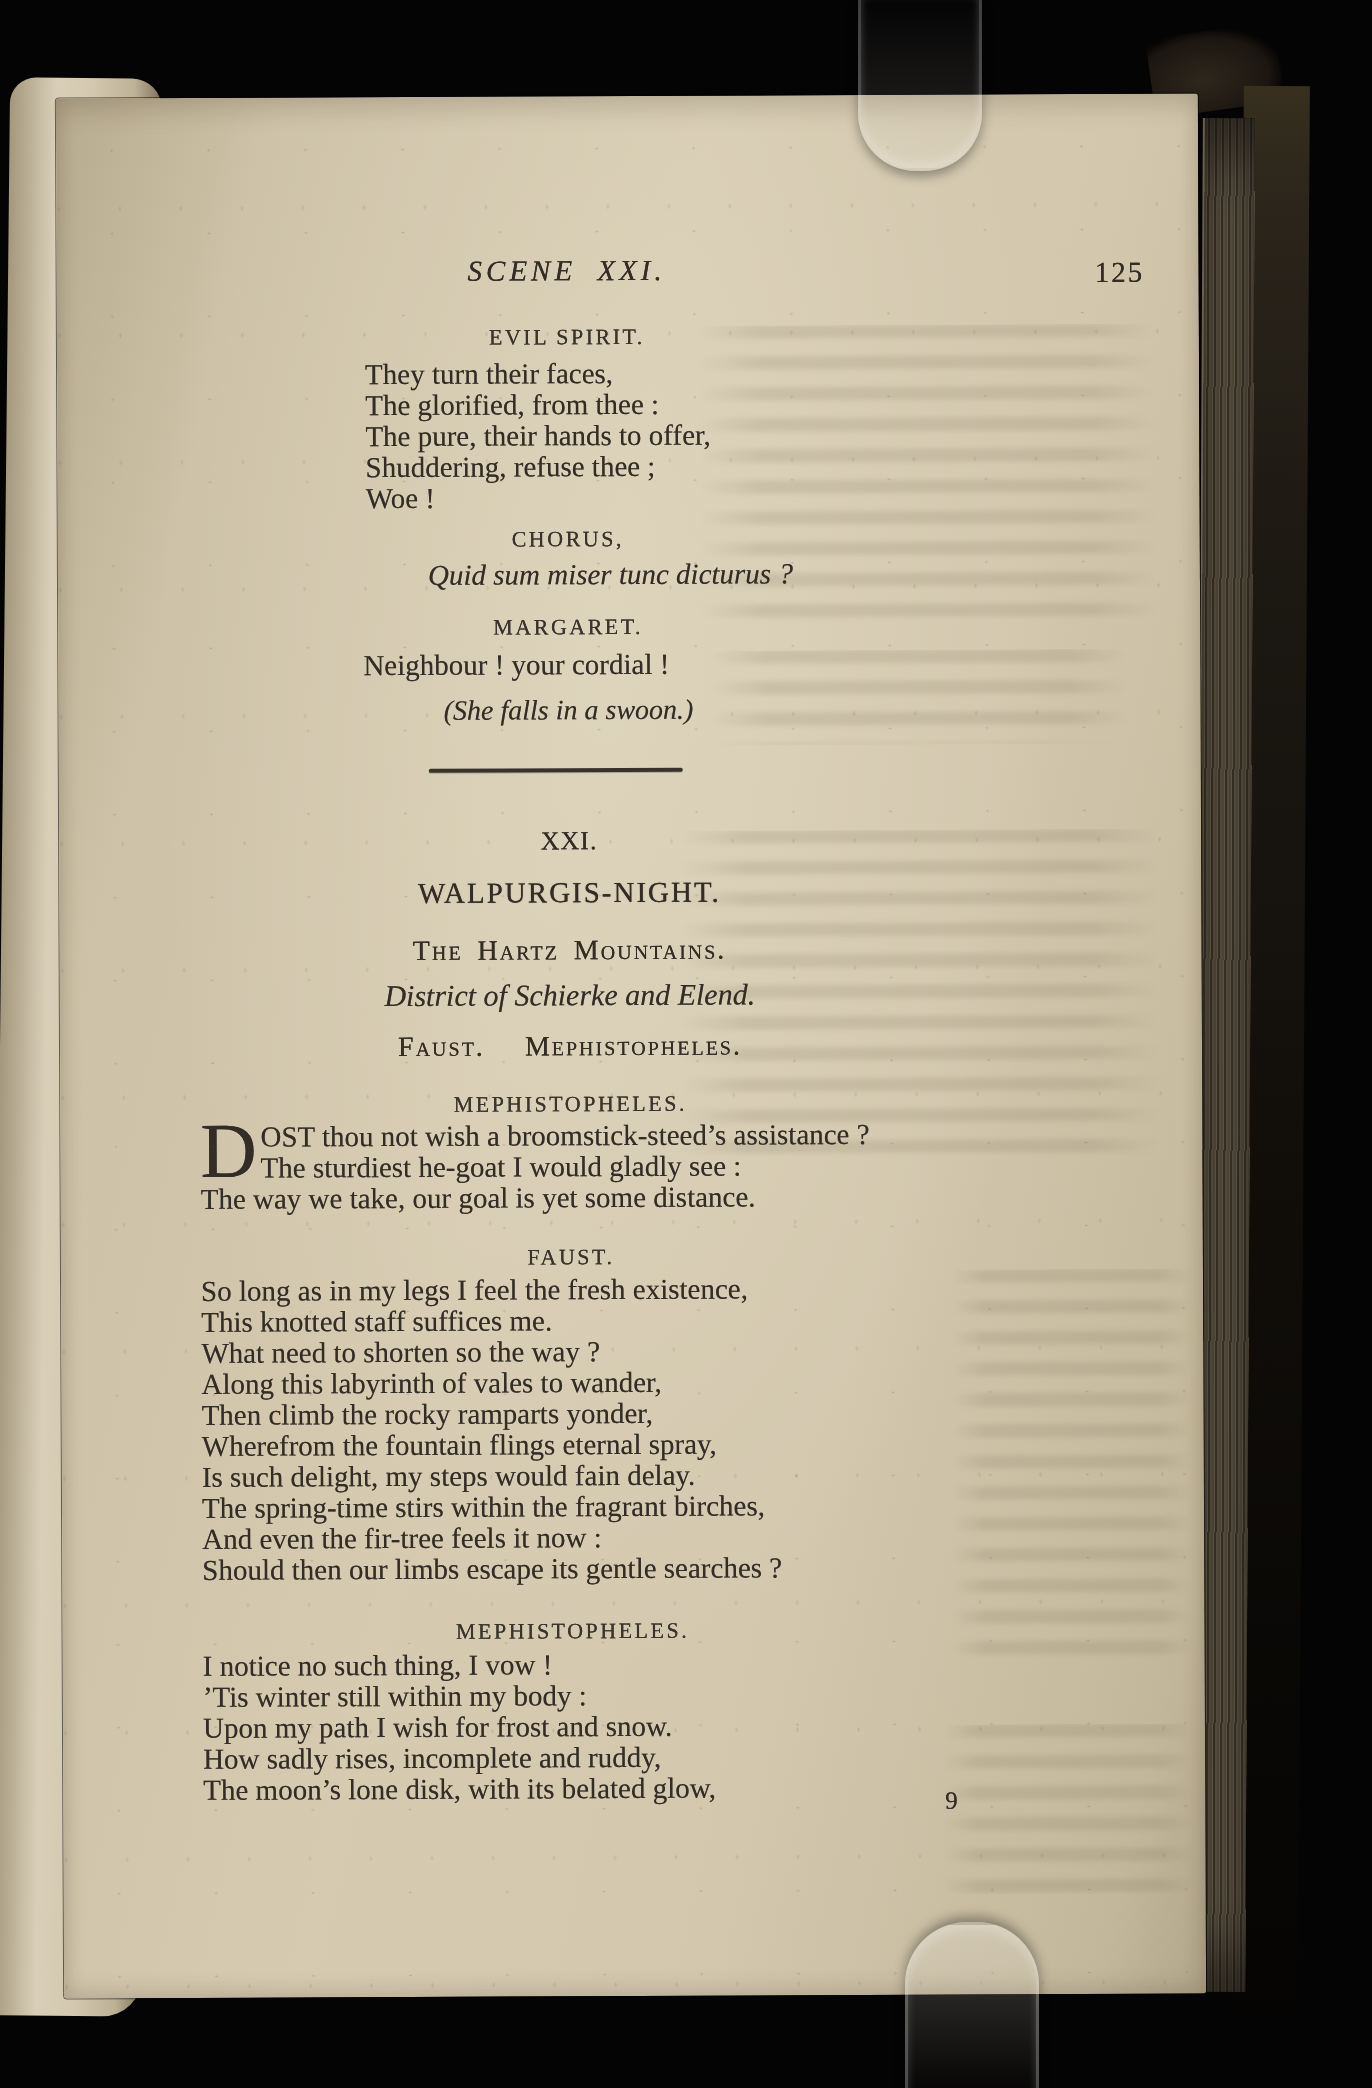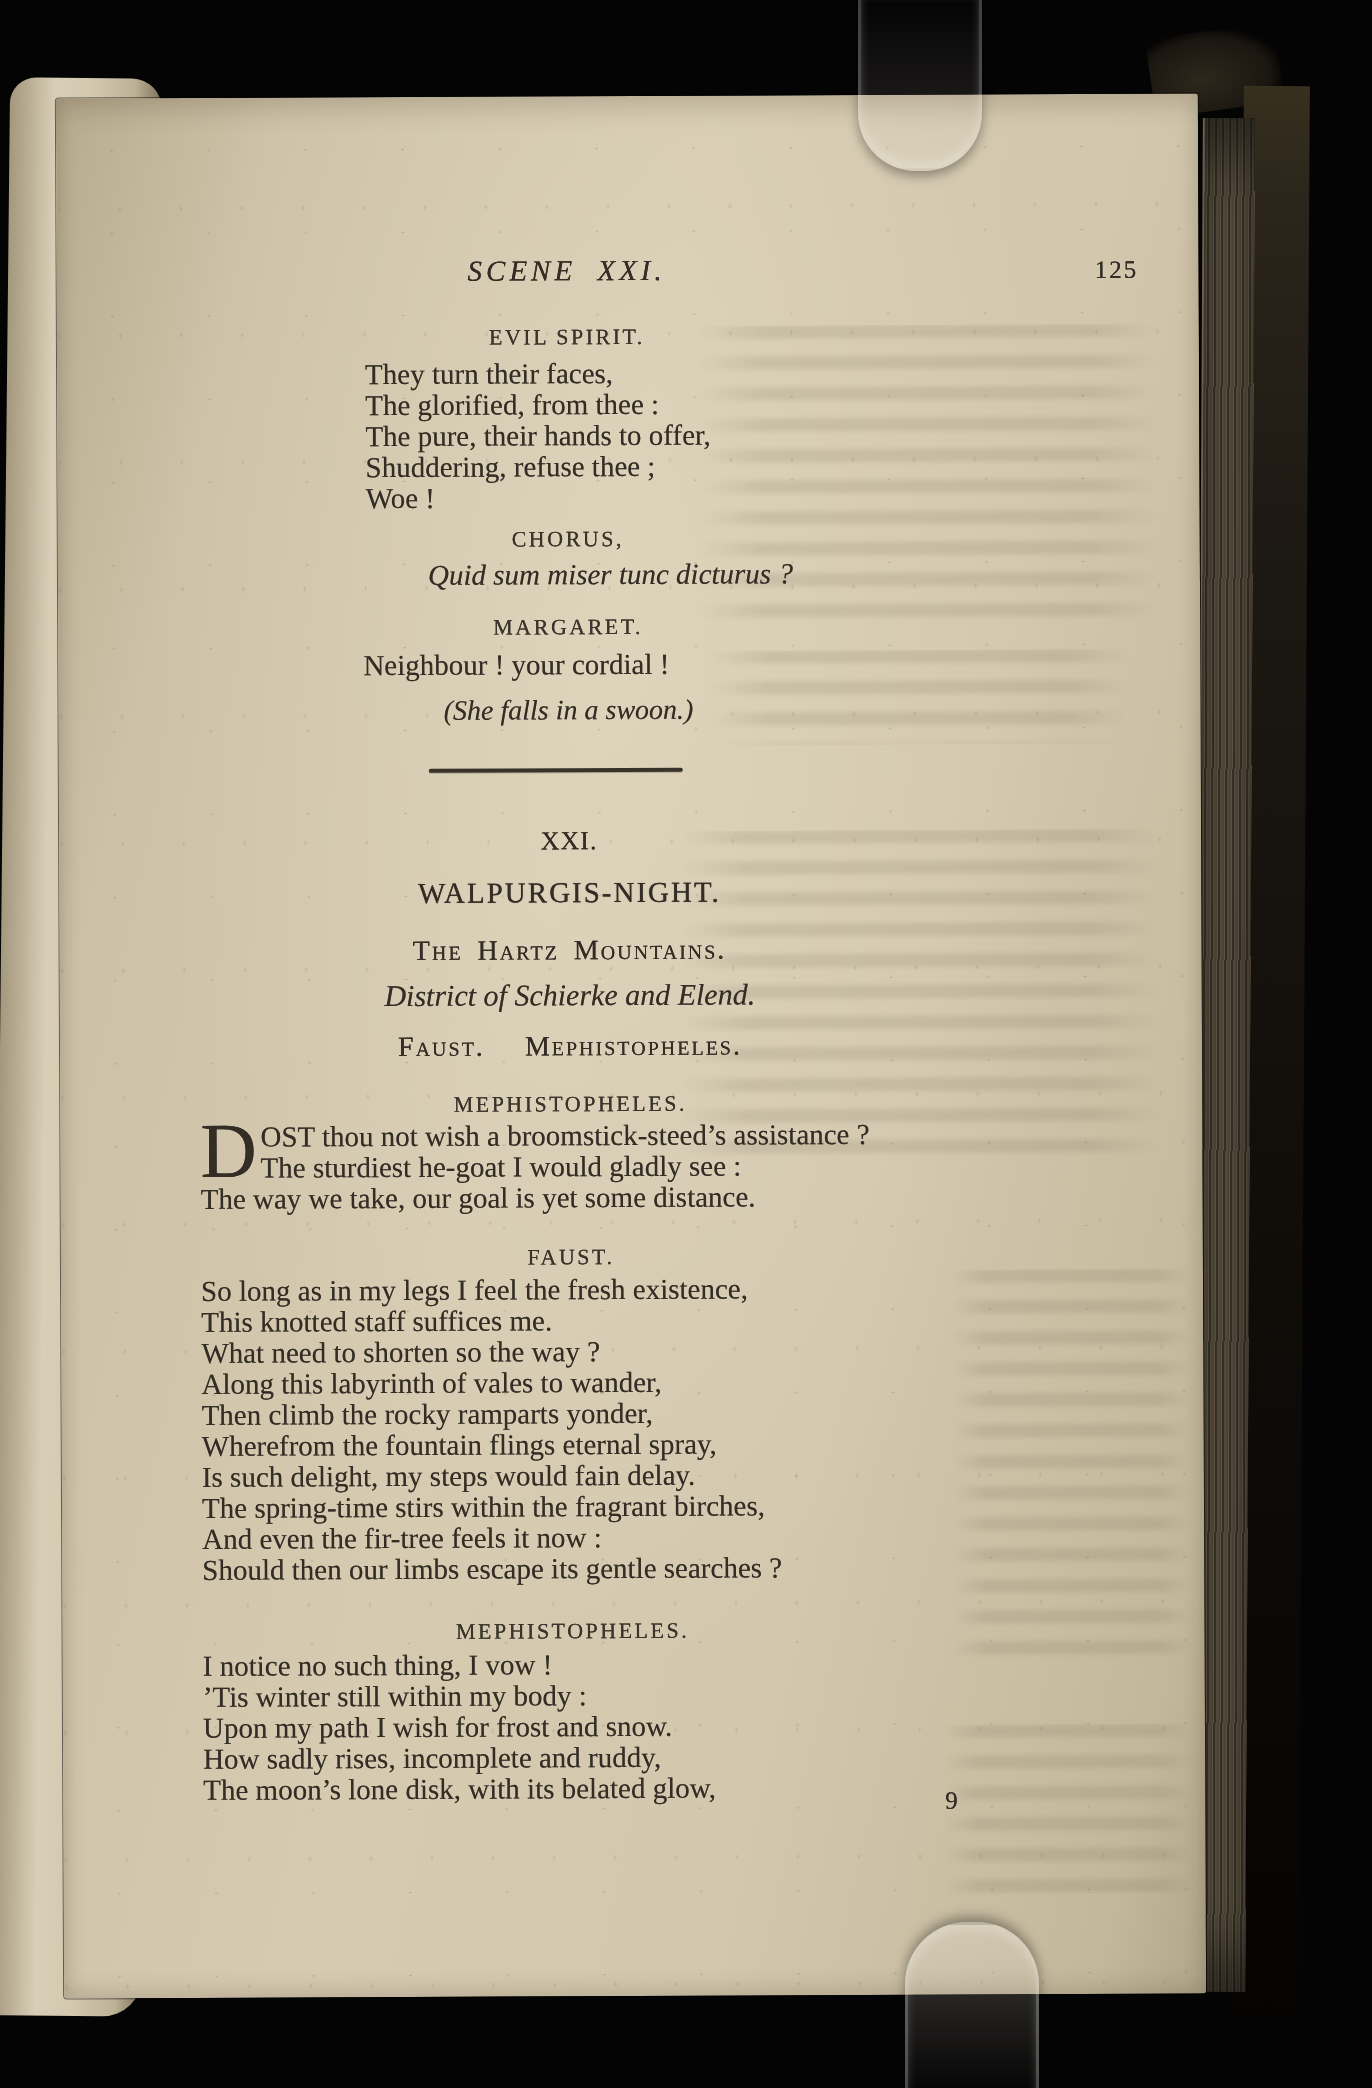--- a/index.html
+++ b/index.html
@@ -34,21 +34,21 @@
   
   .ghost{position:absolute;border-radius:8px;filter:blur(2.5px);opacity:.28;pointer-events:none;
     background:repeating-linear-gradient(to bottom,rgba(104,94,70,.5) 0 13px,transparent 13px 31px);
     -webkit-mask-image:linear-gradient(to right,transparent 0,#000 14%,#000 86%,transparent 100%);
     mask-image:linear-gradient(to right,transparent 0,#000 14%,#000 86%,transparent 100%);}
   
   .col{position:absolute;left:140px;top:0;width:740px;height:100%;color:#332d25;}
   .block{position:absolute;left:0;width:740px;}
   .scene-head{font-style:italic;font-size:29px;letter-spacing:4px;word-spacing:10px;text-align:center;
     text-shadow:0 0 .5px currentColor;}
-  .folio{position:absolute;left:898px;top:4px;font-size:25px;letter-spacing:2px;text-shadow:0 0 .5px currentColor;}
+  .folio{position:absolute;left:898px;top:4px;font-size:29px;letter-spacing:2px;text-shadow:0 0 .5px currentColor;}
   .speaker{text-align:center;font-size:22px;letter-spacing:2.5px;color:#3a342b;text-shadow:0 0 .6px currentColor;}
   .verse{font-size:29px;line-height:31px;text-shadow:0 0 .4px rgba(51,45,37,.6);}
   .vline{white-space:nowrap;}
   .indented{padding-left:168px;}
   .latin{font-style:italic;font-size:29px;padding-left:230px;white-space:nowrap;
     text-shadow:0 0 .4px rgba(51,45,37,.6);}
   .stagedir{font-style:italic;font-size:28px;text-align:center;text-shadow:0 0 .4px rgba(51,45,37,.6);}
   .rule{height:4px;width:254px;margin-left:230px;background:#38322a;border-radius:2px;
     box-shadow:0 1px 0 rgba(0,0,0,.2);}
   .scene-no{text-align:center;font-size:26px;letter-spacing:1px;text-shadow:0 0 .6px currentColor;}

